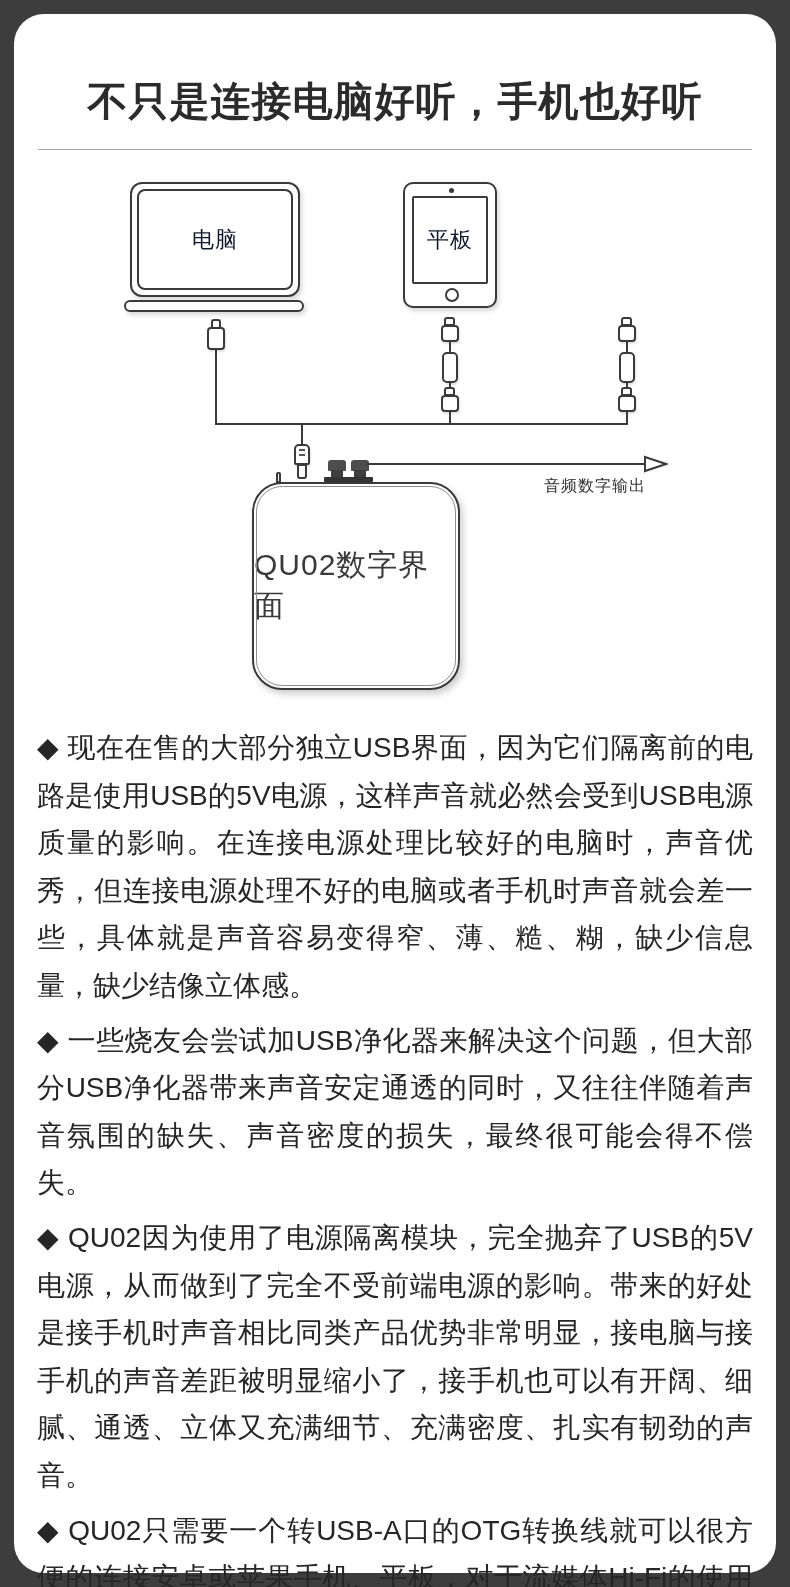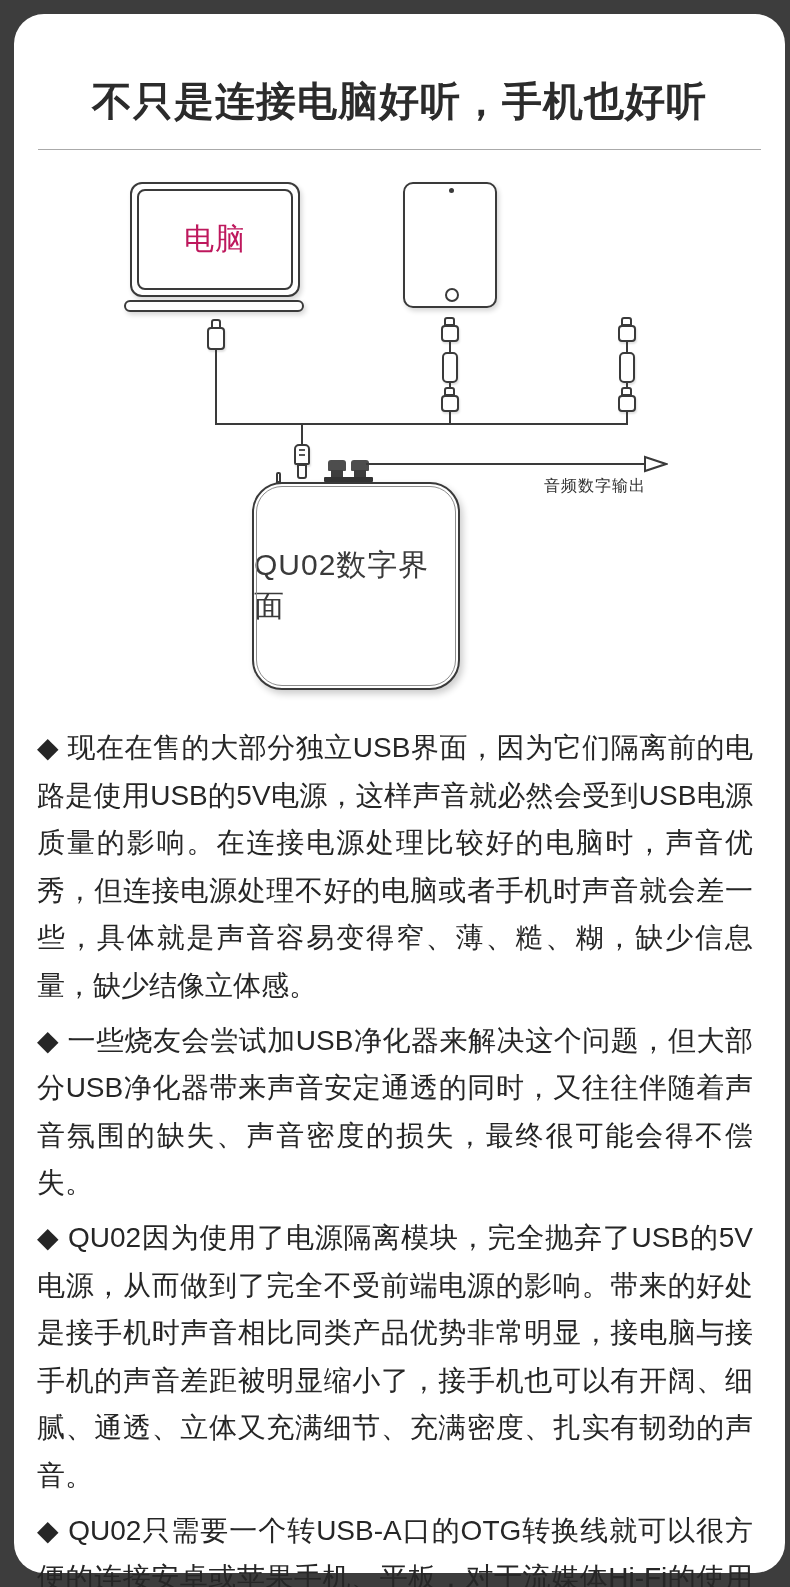--- a/index.html
+++ b/index.html
@@ -4,38 +4,38 @@
 <style>
   html,body { margin:0; padding:0; }
   body {
     width:790px; height:1587px;
     font-family:"Liberation Sans","DejaVu Sans",sans-serif;
     background:#3d3d3d;
   }
   .page { position:relative; width:790px; height:1587px; background:#3d3d3d; overflow:hidden; }
   .card {
     position:absolute; left:14px; top:14px; width:762px; height:1559px;
-    background:#ffffff; border-radius:30px;padding-left:9px;
+    background:#ffffff; border-radius:30px;
   }
   
   .title {
     position:absolute; left:0; right:0; top:60px; margin:0;
     text-align:center; font-size:40px; font-weight:700;
     letter-spacing:1px; color:#2b2b2b;
   }
   .divider { position:absolute; left:24px; right:24px; top:135px; height:1px; background:#aaaaaa; }
 
   
   .diagram { position:absolute; inset:0; }
   .stroke { position:absolute; box-sizing:border-box; border:2px solid #3a3a3a; background:#fff; }
   .vline  { position:absolute; width:0; border-left:2px solid #3a3a3a; }
   .hline  { position:absolute; height:0; border-top:2px solid #3a3a3a; }
   .shadow { box-shadow:2px 3px 5px rgba(0,0,0,0.16); }
   .smallshadow { box-shadow:1px 2px 2px rgba(0,0,0,0.12); }
-  .dev-label { font-size:30px; color:#be185d; letter-spacing:1px; }
+  .dev-label { font-size:22px; color:#0f172a; letter-spacing:1px; }
 
   .laptop-screen { left:116px; top:168px; width:170px; height:115px; border-radius:12px; border-width:2.5px; }
   .laptop-screen-inner { position:absolute; inset:5px; border:2px solid #3a3a3a; border-radius:8px;
     display:flex; align-items:center; justify-content:center; }
   .laptop-base { left:110px; top:286px; width:180px; height:12px; border-radius:7px; }
 
   .tablet { left:389px; top:168px; width:94px; height:126px; border-radius:10px; border-width:2.5px; }
   .tablet-screen { position:absolute; left:7px; top:12px; right:7px; bottom:22px; border:2px solid #3a3a3a; border-radius:2px;
     display:flex; align-items:center; justify-content:center; }
   .cam-dot { position:absolute; left:44px; top:4px; width:5px; height:5px; border-radius:50%; background:#3a3a3a; }
@@ -93,20 +93,23 @@
         </div>
       </div>
       <div class="stroke shadow laptop-base"></div>
 
       <div class="plug-tab" style="left:197px; top:305px; width:10px; height:10px;"></div>
       <div class="plug-body smallshadow" style="left:193px; top:313px; width:18px; height:23px;"></div>
       <div class="vline" style="left:201px; top:336px; height:74px;"></div>
 
       <div class="stroke shadow tablet">
         <div class="cam-dot"></div>
+        <div class="tablet-screen">
+          <span class="dev-label">平板</span>
+        </div>
         <div class="home-btn" style="left:40px; top:104px; width:14px; height:14px;"></div>
       </div>
 
       <div class="plug-tab" style="left:430px; top:303px; width:11px; height:9px;"></div>
       <div class="plug-body smallshadow" style="left:427px; top:311px; width:18px; height:17px;"></div>
       <div class="vline" style="left:435px; top:328px; height:11px;"></div>
       <div class="coupler smallshadow" style="left:428px; top:338px; width:16px; height:31px;"></div>
       <div class="vline" style="left:435px; top:368px; height:6px;"></div>
       <div class="plug-tab" style="left:430px; top:373px; width:11px; height:9px;"></div>
       <div class="plug-body smallshadow" style="left:427px; top:381px; width:18px; height:17px;"></div>

